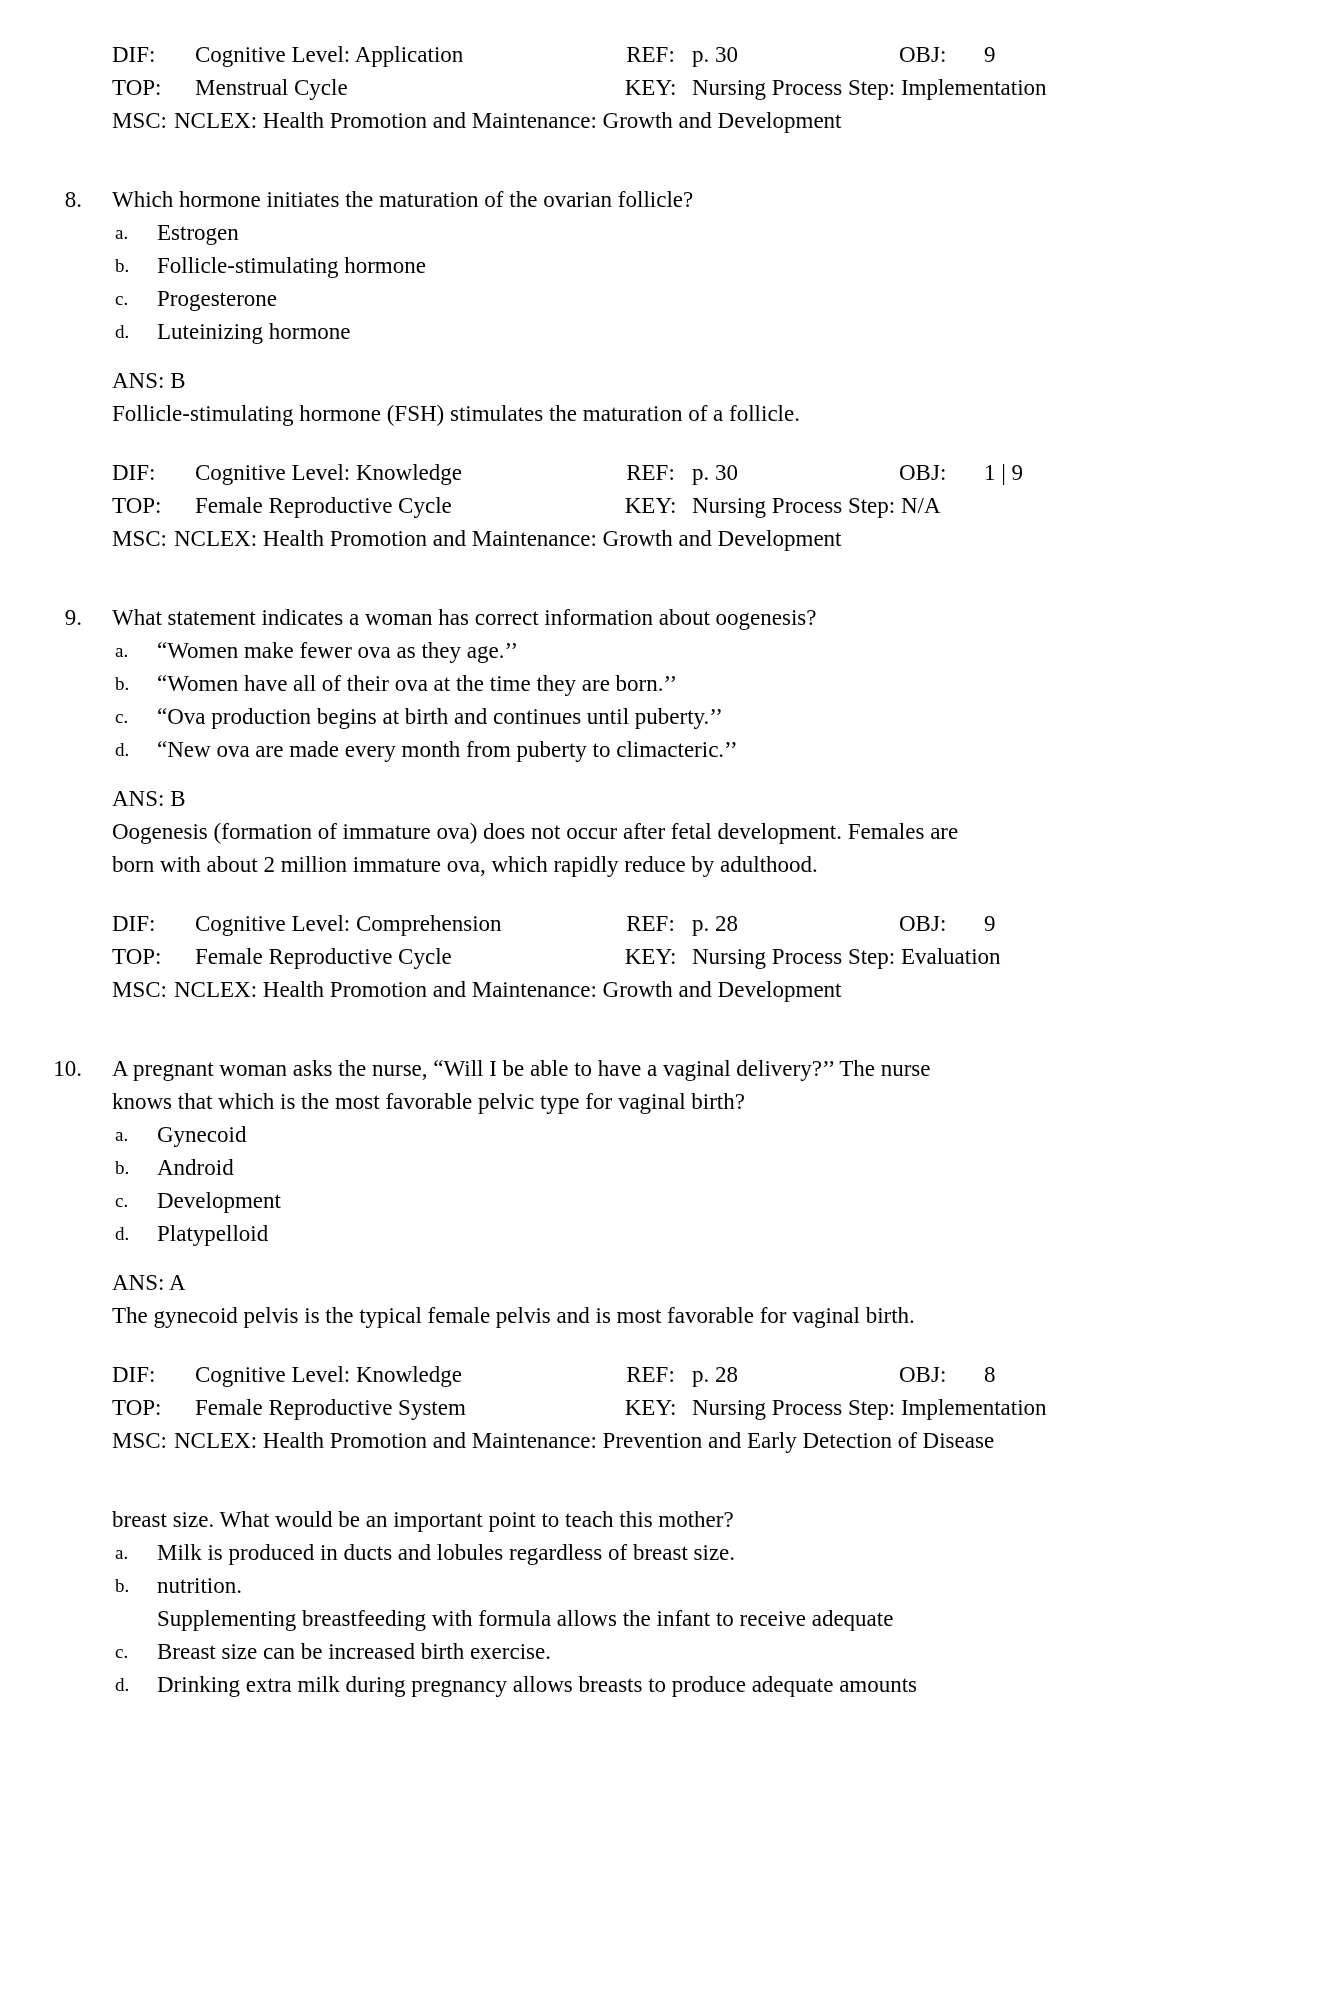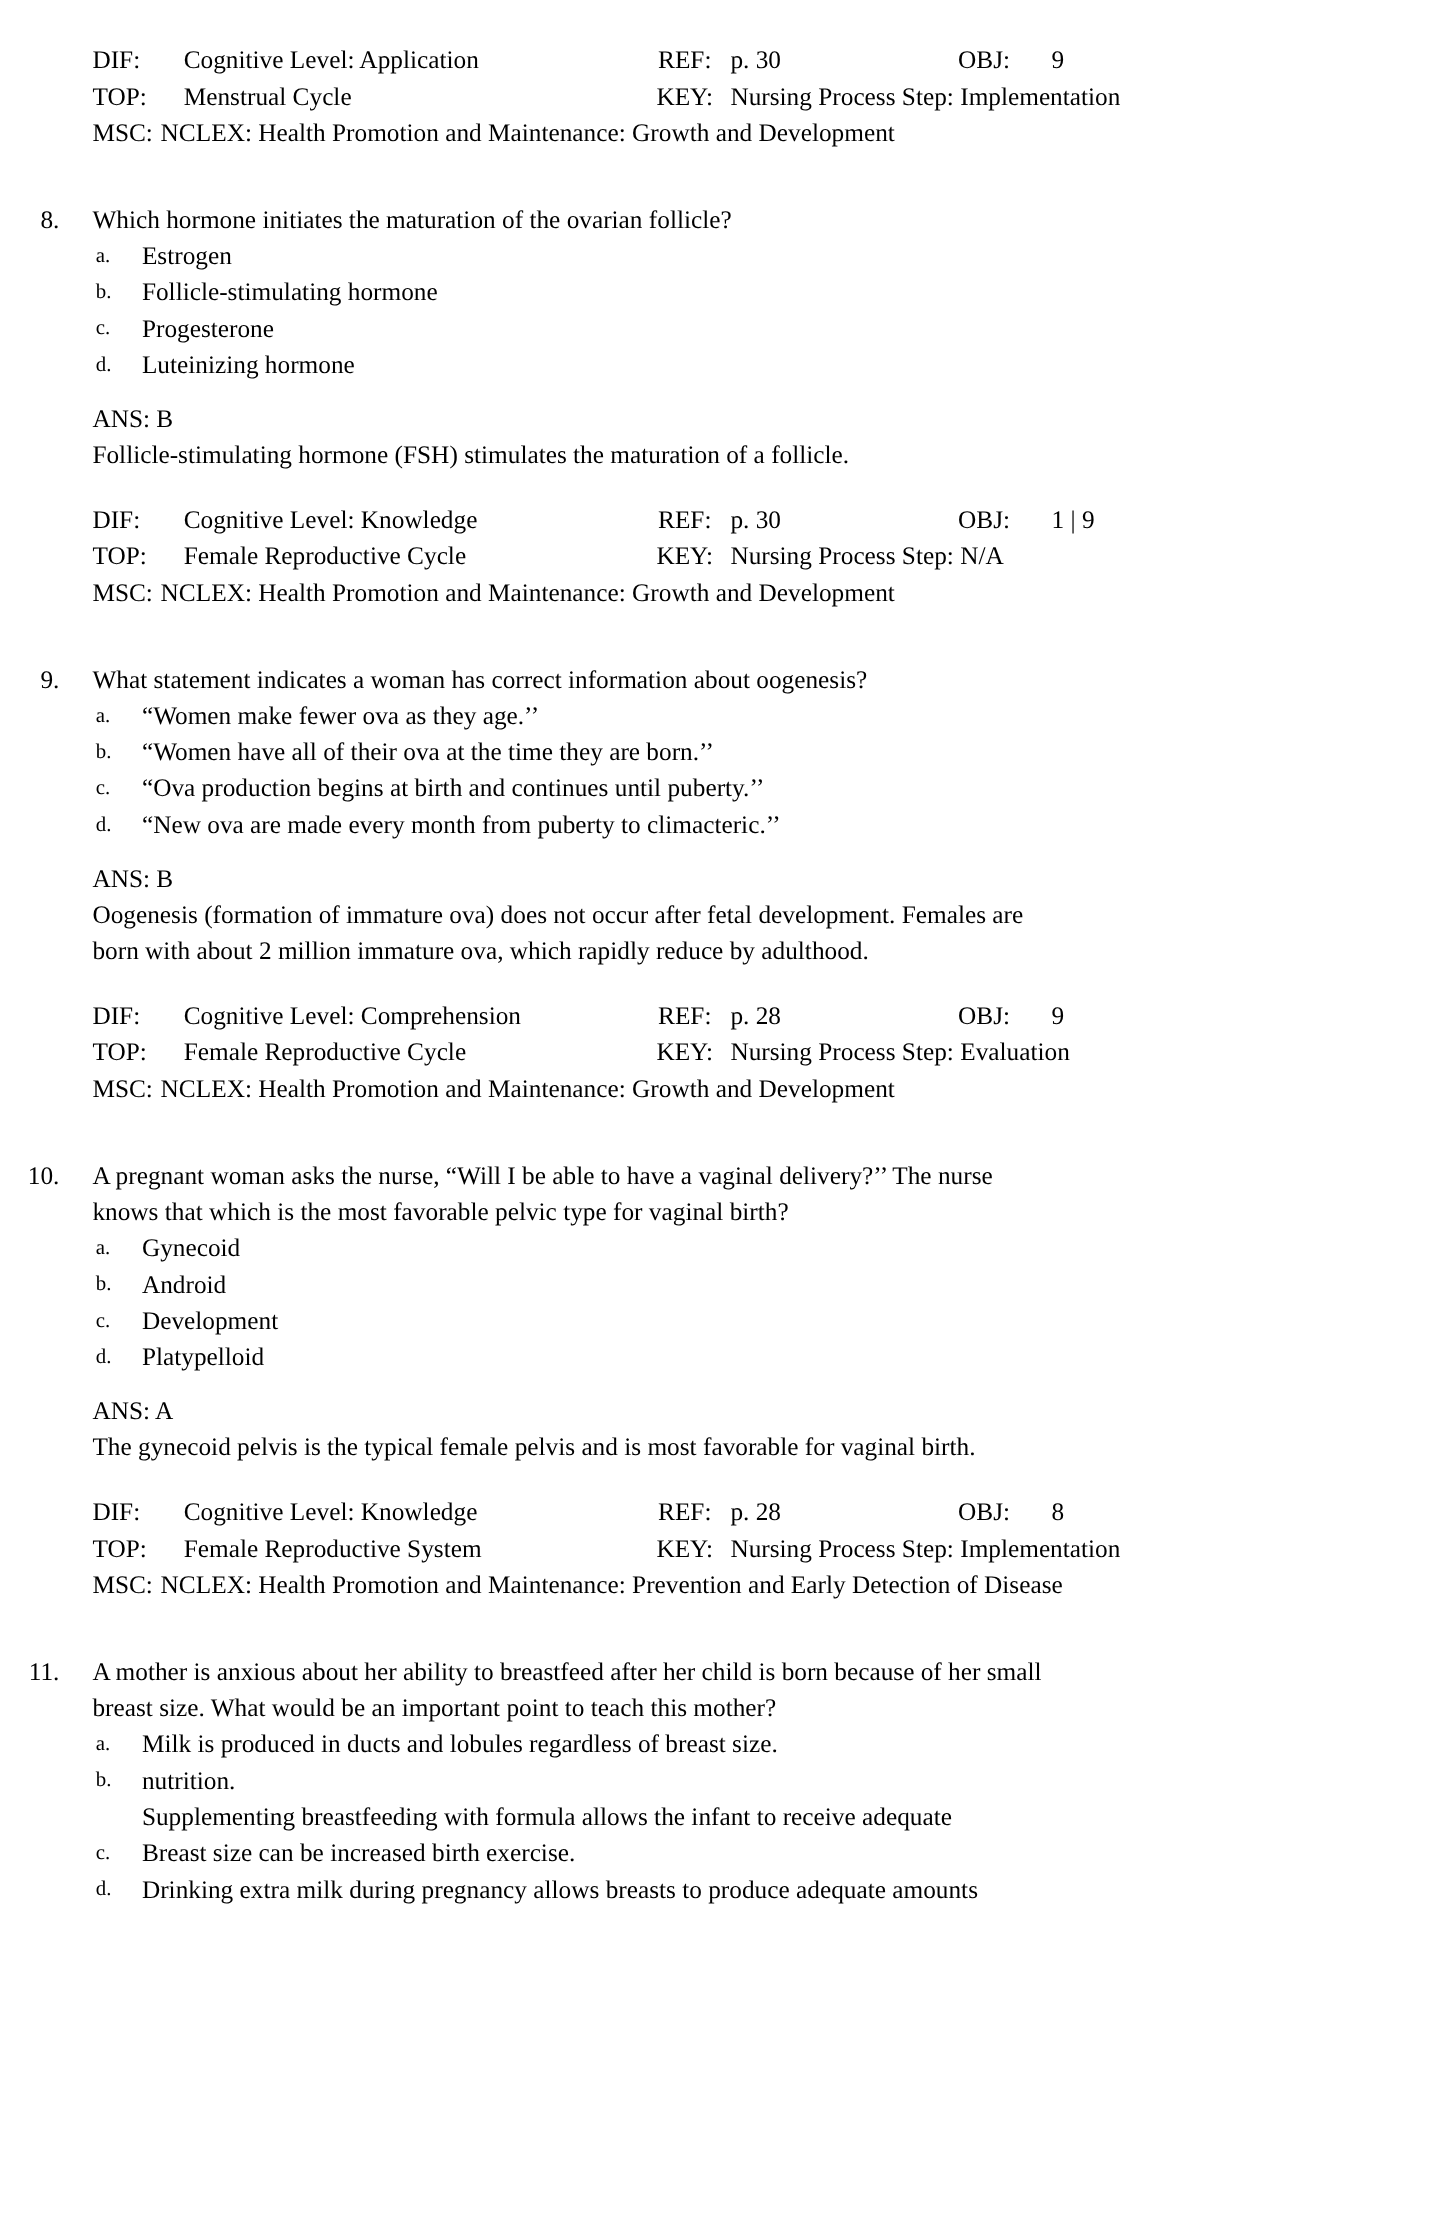--- a/index.html
+++ b/index.html
@@ -12,21 +12,21 @@
     width: 1320px;
     height: 2015px;
     font-family: "Liberation Serif", serif;
     font-size: 23px;
     line-height: 33px;
     overflow: hidden;
   }
   .page {
     position: relative;
     box-sizing: border-box;
-    padding: 38px 55px 0 84px;
+    padding: 38px 55px 0 112px;
     width: 1320px;
     height: 1444px;
   }
   
   .meta { margin-top: 26px; }
   .page > .meta.first { margin-top: 0; }
   .meta-row { position: relative; white-space: nowrap; height: 33px; }
   .ml { display: inline-block; }
   .w83 { width: 83px; }
   .w62 { width: 62px; }
@@ -196,23 +196,20 @@
         <span class="ml w83">TOP:</span><span>Female Reproductive System</span>
         <span class="cref"><span class="ml w83">KEY:</span><span>Nursing Process Step: Implementation</span></span>
       </div>
       <div class="meta-row">
         <span class="ml w62">MSC:</span><span>NCLEX: Health Promotion and Maintenance: Prevention and Early Detection of Disease</span>
       </div>
     </div>
   </div>
 
   <div class="question">
-    <div class="qtext line">
-      <span class="qnum">11.</span><span>A mother is anxious about her ability to breastfeed after her child is born because of her small</span>
-    </div>
     <div class="line">breast size. What would be an important point to teach this mother?</div>
     <div class="options">
       <div class="option">
         <span class="oletter">a.</span>
         <div class="line">Milk is produced in ducts and lobules regardless of breast size.</div>
       </div>
       <div class="option">
         <span class="oletter">b.</span>
         <div class="line">nutrition.</div>
         <div class="line">Supplementing breastfeeding with formula allows the infant to receive adequate</div>

